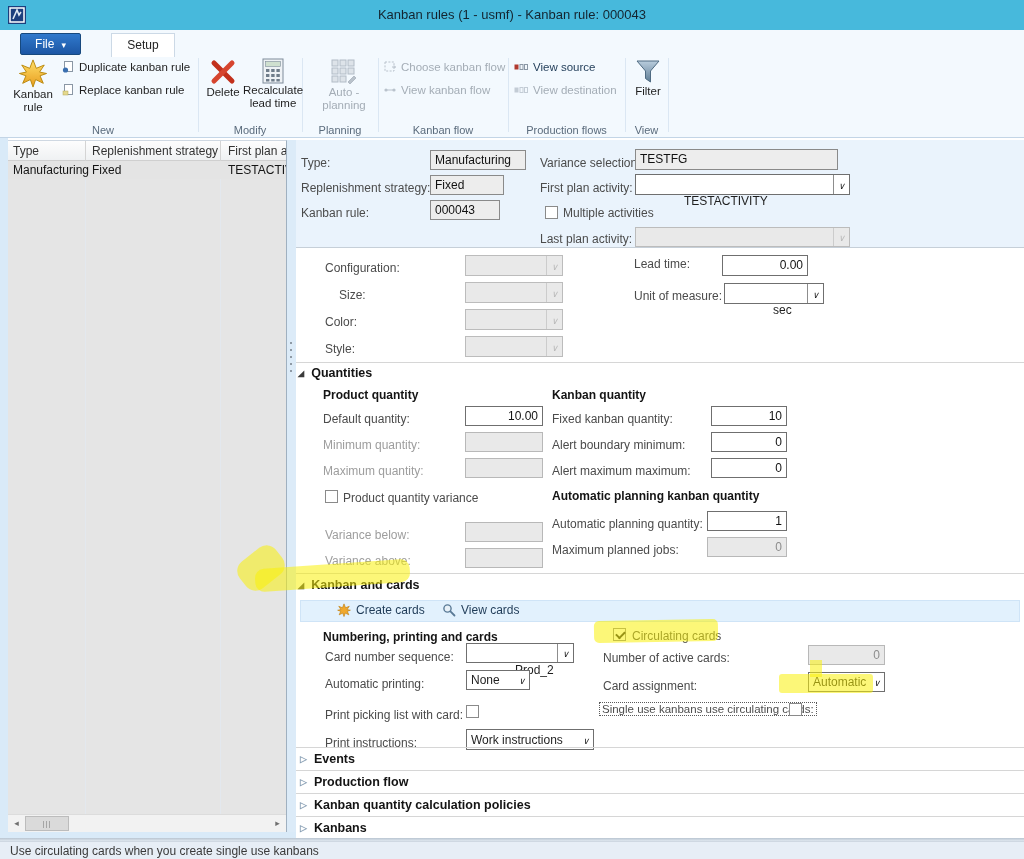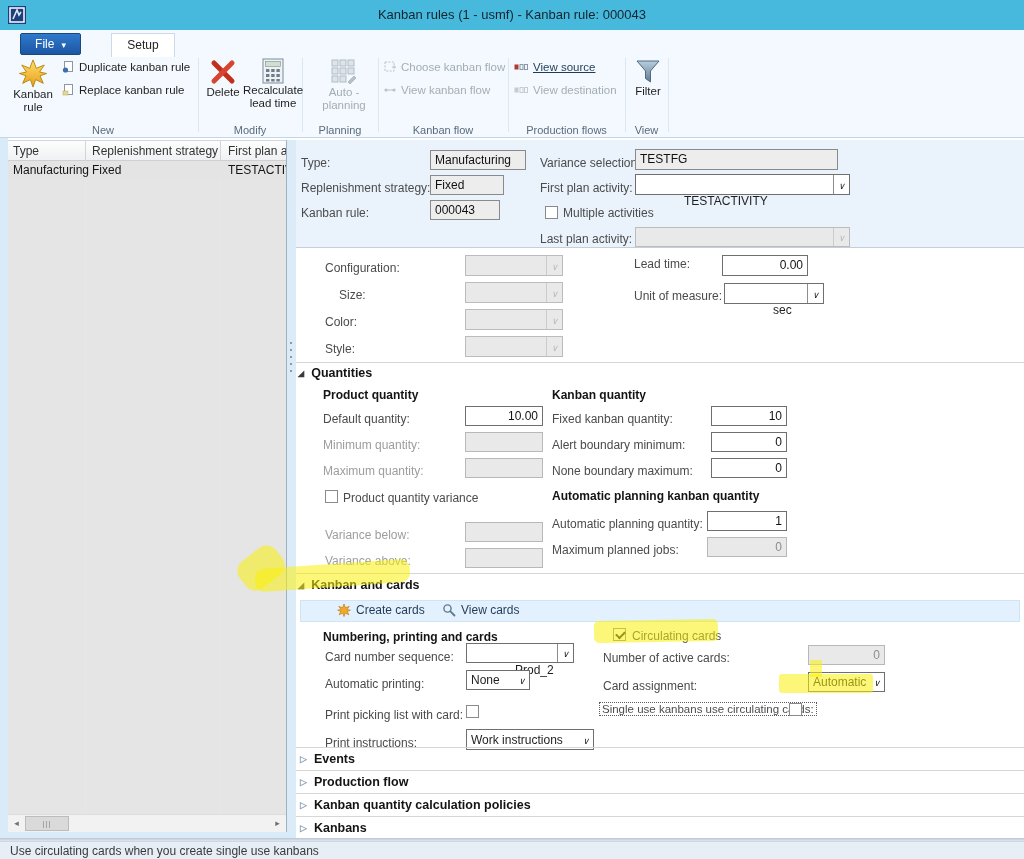--- a/index.html
+++ b/index.html
@@ -17,21 +17,21 @@
     justify-content:center;gap:7px;cursor:default;margin-left:13px;}
   .filebtn .caret::after{content:"▾";font-size:9px;}
   .setuptab{left:111px;top:3px;width:64px;height:24px;background:#fff;border:1px solid #ccd9e6;
     border-bottom:none;text-align:center;line-height:23px;color:#222;}
   .rsep{width:1px;top:28px;height:74px;background:#dbe7f3;}
   .rgl{top:94px;font-size:11px;color:#5a6b7c;text-align:center;}
   .rbig{display:flex;flex-direction:column;align-items:center;text-align:center;
     font-size:11.5px;line-height:13px;color:#1e1e1e;}
   .rbig.dis,.rsmall.dis{color:#a4adb6;}
   .rsmall{display:flex;align-items:center;gap:5px;font-size:11.5px;white-space:nowrap;}
-  .navysm{color:#1f3b57;text-decoration:underline;}
+  .navysm{color:#1f3b57;}
   
   .leftframe{background:#d9eaf8;}
   .grid{left:8px;top:140px;width:279px;height:692px;background:#e5e5e5;border-right:1px solid #9fb0c0;border-top:1px solid #cfd8e2;overflow:hidden;}
   .ghead{left:0;top:0;width:279px;height:20px;background:linear-gradient(#fdfdfd,#eff1f3);border-bottom:1px solid #cfcfcf;}
   .gcol{top:3px;font-size:12px;color:#333;white-space:nowrap;}
   .gvline{width:1px;background:#e3e8ee;}
   .grow{left:0;top:20px;width:279px;height:18px;background:#e4e4e4;}
   .gcell{top:2px;white-space:nowrap;color:#141414;}
   .gscroll{left:0;top:673px;width:278px;height:18px;background:#f2f2f2;border-top:1px solid #dcdcdc;}
   .sbtn{width:17px;height:17px;color:#6f6f6f;text-align:center;line-height:16px;font-size:9px;}
@@ -332,21 +332,21 @@
     <div class="abs lbl gray" style="left:27px;top:298px;">Minimum quantity:</div>
     <div class="abs input dis" style="left:169px;top:292px;width:78px;height:20px;"></div>
     <div class="abs lbl gray" style="left:27px;top:324px;">Maximum quantity:</div>
     <div class="abs input dis" style="left:169px;top:318px;width:78px;height:20px;"></div>
 
     <div class="abs bold" style="left:256px;top:248px;">Kanban quantity</div>
     <div class="abs lbl" style="left:256px;top:272px;">Fixed kanban quantity:</div>
     <div class="abs input num" style="left:415px;top:266px;width:76px;height:20px;">10</div>
     <div class="abs lbl" style="left:256px;top:298px;">Alert boundary minimum:</div>
     <div class="abs input num" style="left:415px;top:292px;width:76px;height:20px;">0</div>
-    <div class="abs lbl" style="left:256px;top:324px;">None boundary maximum:</div>
+    <div class="abs lbl" style="left:256px;top:324px;">Alert maximum maximum:</div>
     <div class="abs input num" style="left:415px;top:318px;width:76px;height:20px;">0</div>
 
     <div class="abs cb" style="left:29px;top:350px;"></div>
     <div class="abs lbl" style="left:47px;top:351px;">Product quantity variance</div>
     <div class="abs lbl gray" style="left:29px;top:388px;">Variance below:</div>
     <div class="abs input dis" style="left:169px;top:382px;width:78px;height:20px;"></div>
     <div class="abs lbl gray" style="left:29px;top:414px;">Variance above:</div>
     <div class="abs input dis" style="left:169px;top:408px;width:78px;height:20px;"></div>
 
     <div class="abs bold" style="left:256px;top:349px;">Automatic planning kanban quantity</div>

